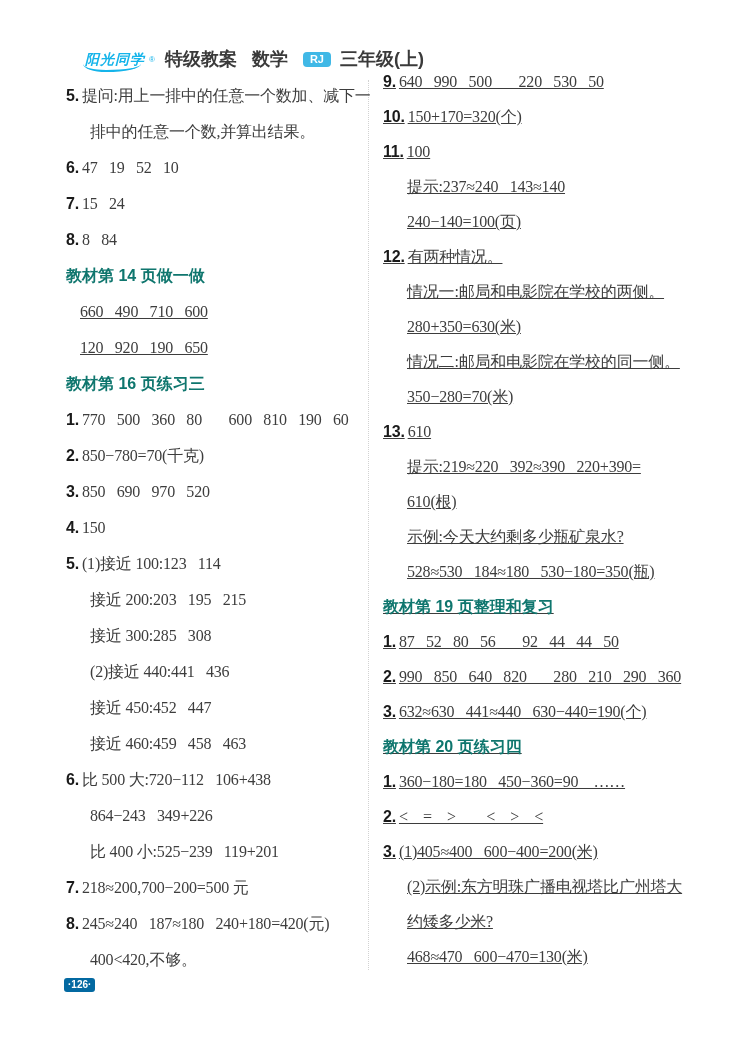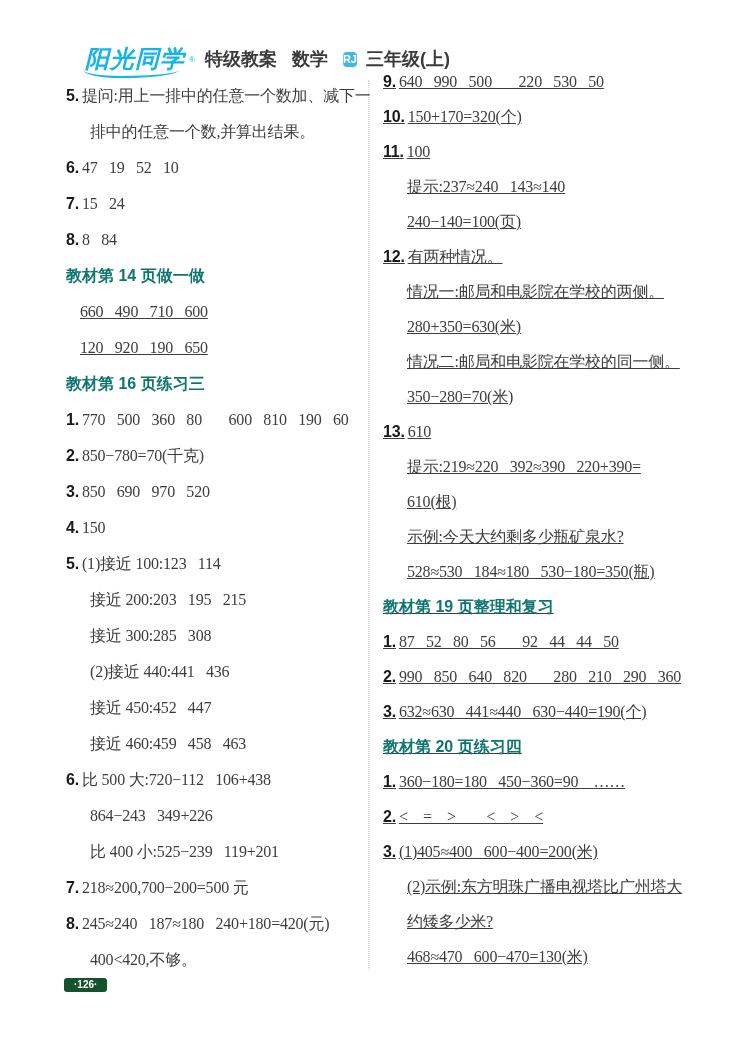--- a/index.html
+++ b/index.html
@@ -13,41 +13,41 @@
   }
   
   #header{
     position:absolute;left:85px;top:46px;height:26px;
     display:flex;align-items:center;white-space:nowrap;
   }
   .logo-wrap{position:relative;display:inline-block;margin-right:4px;}
   .logo{
     font-family:"Liberation Sans","DejaVu Sans",sans-serif;
     font-weight:bold;font-style:italic;
-    font-size:24px;letter-spacing:1px;
+    font-size:14px;letter-spacing:1px;
     color:#15b4ea;
   }
   .logo-swoosh{
     position:absolute;left:-2px;bottom:-3px;width:96%;height:6px;
     border-bottom:2px solid #15b4ea;
     border-radius:0 0 60% 40% / 0 0 100% 100%;
   }
   .reg-mark{
     font-family:"Liberation Sans",sans-serif;
     font-size:8px;color:#15b4ea;vertical-align:top;margin-right:10px;
   }
   .hdr-text{
     font-family:"Liberation Sans","DejaVu Sans",sans-serif;
     font-weight:bold;font-size:18px;color:#3a3a3a;margin-right:15px;
   }
   .edition-badge{
     font-family:"Liberation Sans",sans-serif;
     font-weight:bold;font-size:11px;color:#ffffff;
     background:#40b8e6;border-radius:4px;
-    padding:2px 0;margin-right:9px;line-height:1;
+    padding:2px 7px;margin-right:9px;line-height:1;
   }
   
   .col{
     position:absolute;white-space:pre;
     font-size:16px;letter-spacing:-0.2px;
   }
   #col-left{left:66px;top:78px;width:302px;}
   #col-right{left:383px;top:64px;width:330px;text-decoration:underline;}
   #col-left .ln{height:36px;line-height:36px;}
   #col-right .ln{height:35px;line-height:35px;}
@@ -65,22 +65,22 @@
   
   #divider{
     position:absolute;left:368px;top:80px;height:890px;width:0;
     border-left:1px dotted #d2d2d2;
   }
   
   #footer-badge{
     position:absolute;left:64px;top:978px;
     font-family:"Liberation Sans",sans-serif;
     font-size:10px;font-weight:bold;color:#ffffff;
-    background:#14532d;border-radius:3px;
-    padding:1px 10px;line-height:12px;
+    background:#0369a1;border-radius:3px;
+    padding:1px 4px;line-height:12px;
   }
 </style>
 </head>
 <body>
 
 <div id="page">
 
   <div id="header">
     <span class="logo-wrap">
       <span class="logo">阳光同学</span>

